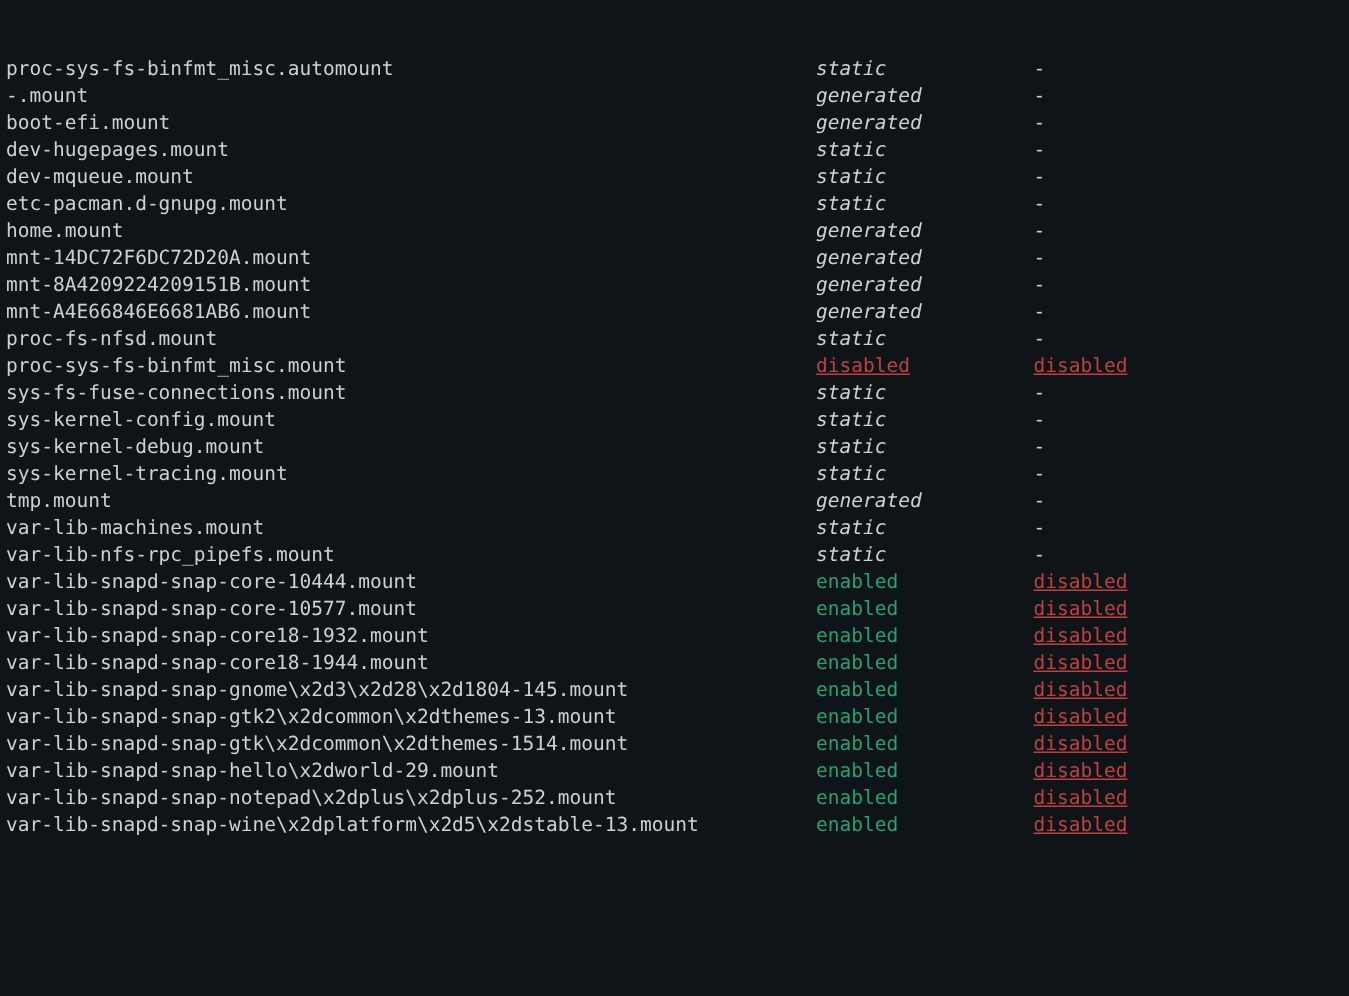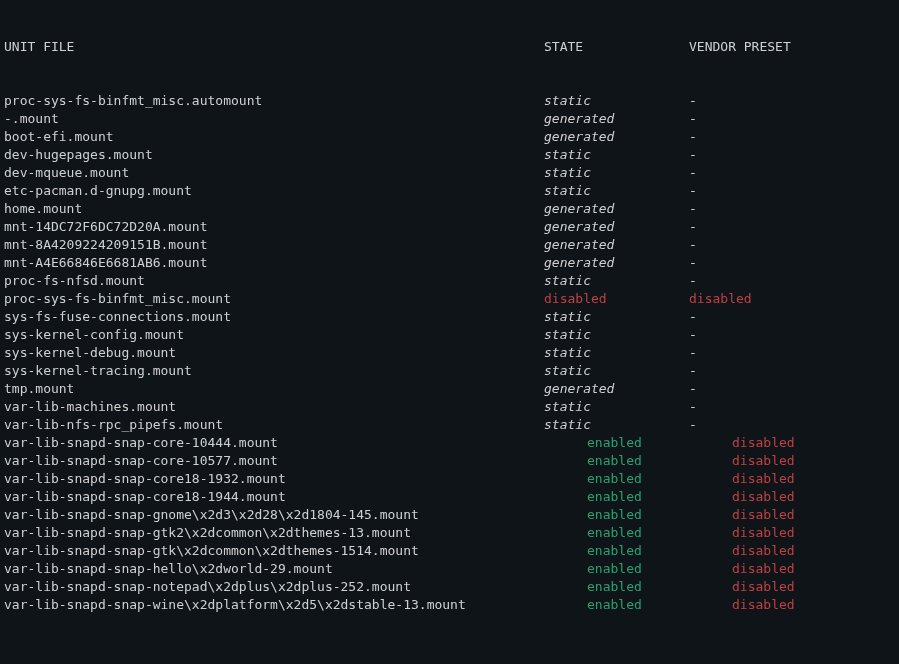--- a/index.html
+++ b/index.html
@@ -23,26 +23,25 @@
   .cmd { color: #25a36f; }
   .args { color: #d0d0d0; }
   .header {
     text-decoration: underline;
   }
   .row span { display: inline-block; }
   .c-unit { width: 540px; }
   .c-state { width: 145px; }
   .c-preset { }
   .s-static    { color: #d0d0d0; font-style: italic; }
-  .s-enabled   { color: #25a36f; margin-left: 43px; }
-  .s-disabled  { color: #c04040; }
+  .s-enabled   { color: #25a36f; }
+  .s-disabled  { color: #c04040; text-decoration: underline; }
   .s-dash      { color: #d0d0d0; }
   .hl-row {
     text-decoration: underline;
   }
 </style>
 </head>
 <body>
 
 <div class="term">
-  <div class="row header"><span class="c-unit">UNIT FILE</span><span class="c-state">STATE</span><span class="c-preset">VENDOR PRESET</span></div>
   <div id="rows"><div class="row hl-row"><span class="c-unit">proc-sys-fs-binfmt_misc.automount</span><span class="c-state s-static">static</span><span class="c-preset s-dash">-</span></div><div class="row"><span class="c-unit">-.mount</span><span class="c-state s-static">generated</span><span class="c-preset s-dash">-</span></div><div class="row"><span class="c-unit">boot-efi.mount</span><span class="c-state s-static">generated</span><span class="c-preset s-dash">-</span></div><div class="row"><span class="c-unit">dev-hugepages.mount</span><span class="c-state s-static">static</span><span class="c-preset s-dash">-</span></div><div class="row"><span class="c-unit">dev-mqueue.mount</span><span class="c-state s-static">static</span><span class="c-preset s-dash">-</span></div><div class="row"><span class="c-unit">etc-pacman.d-gnupg.mount</span><span class="c-state s-static">static</span><span class="c-preset s-dash">-</span></div><div class="row"><span class="c-unit">home.mount</span><span class="c-state s-static">generated</span><span class="c-preset s-dash">-</span></div><div class="row"><span class="c-unit">mnt-14DC72F6DC72D20A.mount</span><span class="c-state s-static">generated</span><span class="c-preset s-dash">-</span></div><div class="row"><span class="c-unit">mnt-8A4209224209151B.mount</span><span class="c-state s-static">generated</span><span class="c-preset s-dash">-</span></div><div class="row"><span class="c-unit">mnt-A4E66846E6681AB6.mount</span><span class="c-state s-static">generated</span><span class="c-preset s-dash">-</span></div><div class="row"><span class="c-unit">proc-fs-nfsd.mount</span><span class="c-state s-static">static</span><span class="c-preset s-dash">-</span></div><div class="row"><span class="c-unit">proc-sys-fs-binfmt_misc.mount</span><span class="c-state s-disabled">disabled</span><span class="c-preset s-disabled">disabled</span></div><div class="row"><span class="c-unit">sys-fs-fuse-connections.mount</span><span class="c-state s-static">static</span><span class="c-preset s-dash">-</span></div><div class="row"><span class="c-unit">sys-kernel-config.mount</span><span class="c-state s-static">static</span><span class="c-preset s-dash">-</span></div><div class="row"><span class="c-unit">sys-kernel-debug.mount</span><span class="c-state s-static">static</span><span class="c-preset s-dash">-</span></div><div class="row"><span class="c-unit">sys-kernel-tracing.mount</span><span class="c-state s-static">static</span><span class="c-preset s-dash">-</span></div><div class="row"><span class="c-unit">tmp.mount</span><span class="c-state s-static">generated</span><span class="c-preset s-dash">-</span></div><div class="row"><span class="c-unit">var-lib-machines.mount</span><span class="c-state s-static">static</span><span class="c-preset s-dash">-</span></div><div class="row"><span class="c-unit">var-lib-nfs-rpc_pipefs.mount</span><span class="c-state s-static">static</span><span class="c-preset s-dash">-</span></div><div class="row"><span class="c-unit">var-lib-snapd-snap-core-10444.mount</span><span class="c-state s-enabled">enabled</span><span class="c-preset s-disabled">disabled</span></div><div class="row"><span class="c-unit">var-lib-snapd-snap-core-10577.mount</span><span class="c-state s-enabled">enabled</span><span class="c-preset s-disabled">disabled</span></div><div class="row"><span class="c-unit">var-lib-snapd-snap-core18-1932.mount</span><span class="c-state s-enabled">enabled</span><span class="c-preset s-disabled">disabled</span></div><div class="row"><span class="c-unit">var-lib-snapd-snap-core18-1944.mount</span><span class="c-state s-enabled">enabled</span><span class="c-preset s-disabled">disabled</span></div><div class="row"><span class="c-unit">var-lib-snapd-snap-gnome\x2d3\x2d28\x2d1804-145.mount</span><span class="c-state s-enabled">enabled</span><span class="c-preset s-disabled">disabled</span></div><div class="row"><span class="c-unit">var-lib-snapd-snap-gtk2\x2dcommon\x2dthemes-13.mount</span><span class="c-state s-enabled">enabled</span><span class="c-preset s-disabled">disabled</span></div><div class="row"><span class="c-unit">var-lib-snapd-snap-gtk\x2dcommon\x2dthemes-1514.mount</span><span class="c-state s-enabled">enabled</span><span class="c-preset s-disabled">disabled</span></div><div class="row"><span class="c-unit">var-lib-snapd-snap-hello\x2dworld-29.mount</span><span class="c-state s-enabled">enabled</span><span class="c-preset s-disabled">disabled</span></div><div class="row"><span class="c-unit">var-lib-snapd-snap-notepad\x2dplus\x2dplus-252.mount</span><span class="c-state s-enabled">enabled</span><span class="c-preset s-disabled">disabled</span></div><div class="row"><span class="c-unit">var-lib-snapd-snap-wine\x2dplatform\x2d5\x2dstable-13.mount</span><span class="c-state s-enabled">enabled</span><span class="c-preset s-disabled">disabled</span></div></div>
 </div>
 
 </body></html>

